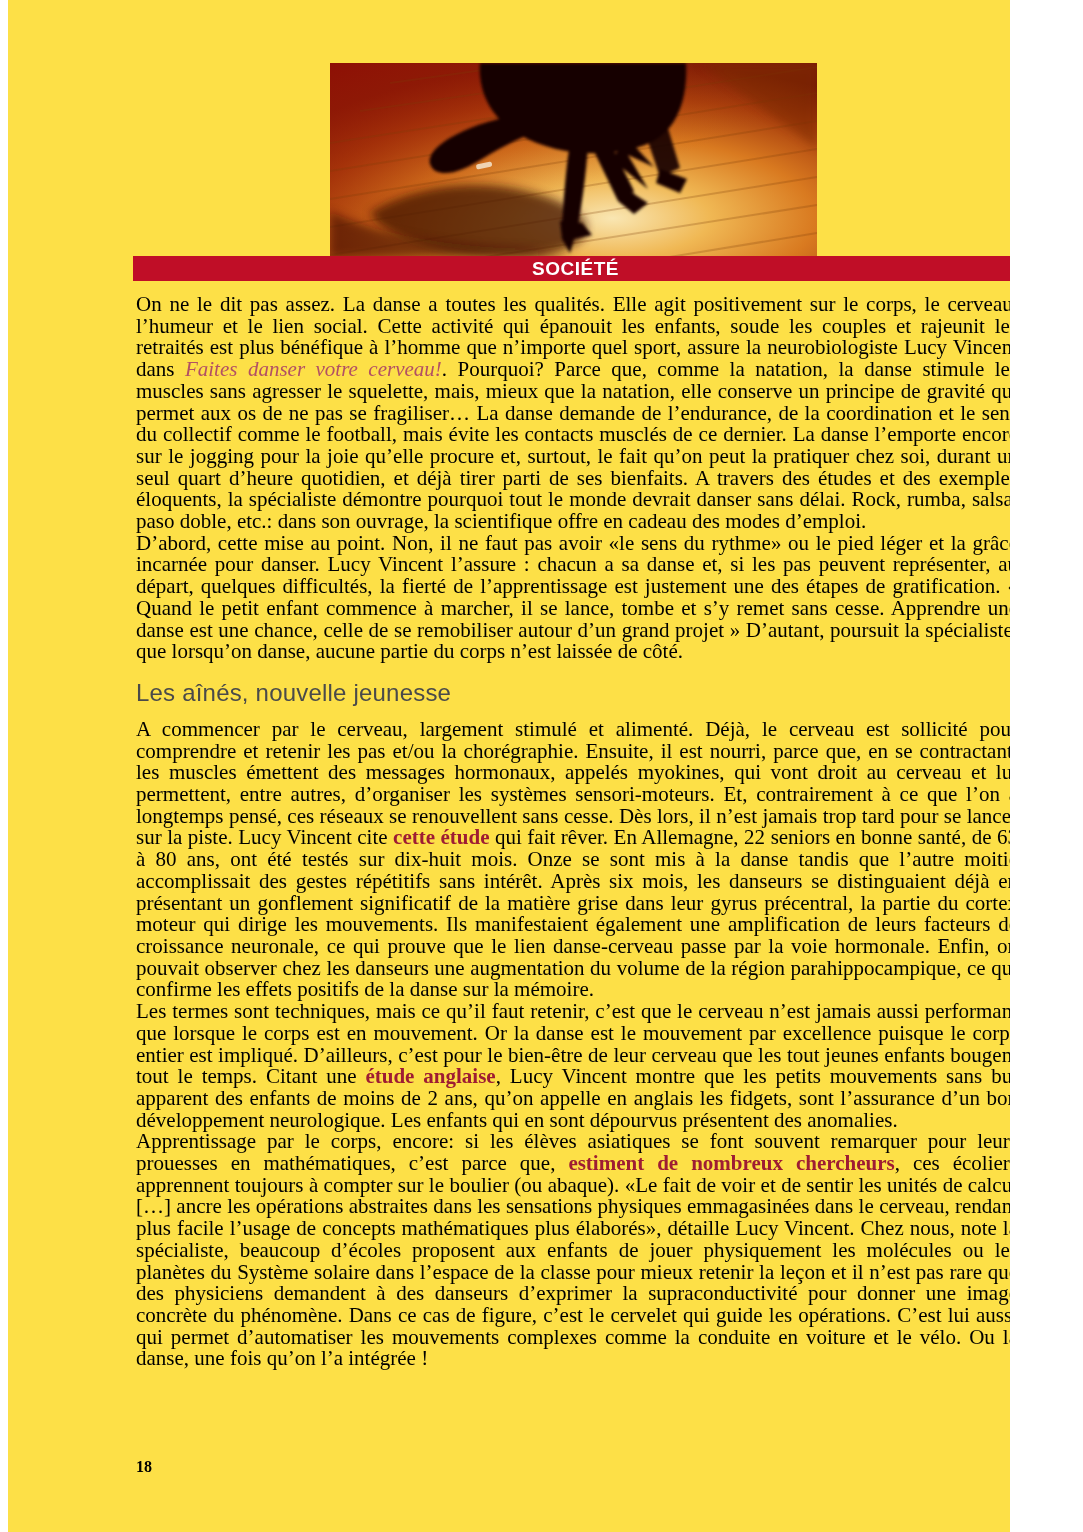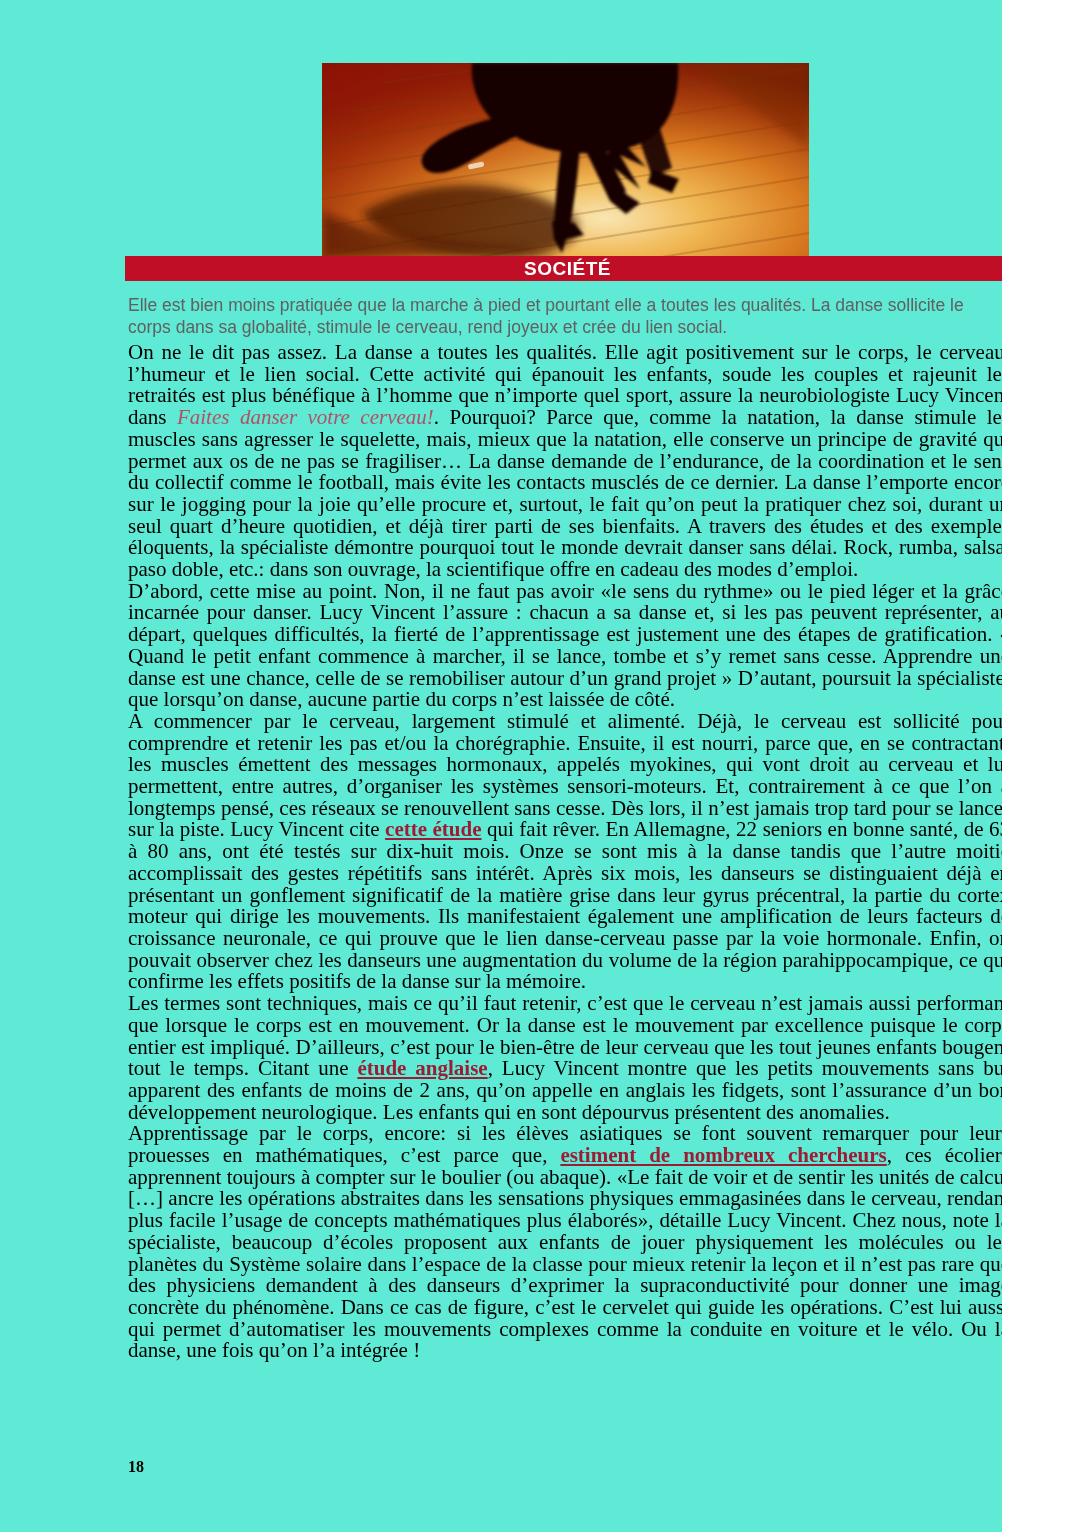--- a/index.html
+++ b/index.html
@@ -1,21 +1,22 @@
 <!DOCTYPE html>
 <html lang="fr"><head>
 <meta charset="utf-8">
 <style>
   html,body{margin:0;padding:0;background:#ffffff;}
   .page{
     position:relative;
     width:1002px;height:1532px;
-    background:#5eead4;
+    background:#fde047;
     overflow:hidden;
     font-family:"Liberation Serif", serif;
+    margin-left:8px;
   }
   
   .hero{
     position:absolute;left:322px;top:63px;width:487px;height:194px;
     display:block;
   }
   
   .banner{
     position:absolute;left:125px;top:256px;width:885px;height:25px;
     display:flex;align-items:center;justify-content:center;
@@ -48,21 +49,21 @@
   }
   h2.section{
     font-family:"Liberation Sans", sans-serif;
     font-weight:400;font-size:24px;color:#4a4a4a;
     letter-spacing:0.2px;
     margin:16px 0 12px 0;
   }
   h2.section.big-gap{margin-top:50px;}
   .book{font-style:italic;color:#b25064;}
   a.link{
-    color:#9e1c33;font-weight:bold;text-decoration:underline;cursor:pointer;
+    color:#9e1c33;font-weight:bold;cursor:pointer;
   }
   .fidgets{}
   .page-number{
     position:absolute;left:128px;top:1458px;width:882px;
     text-align:left;
     font-family:"Liberation Serif", serif;
     font-weight:bold;font-size:16px;color:#000;
   }
 </style>
 </head>
@@ -125,26 +126,26 @@
     <rect x="146" y="100" width="16" height="5" rx="2" fill="#f6ecd8" opacity="0.8" transform="rotate(-12 154 102)"></rect>
   </svg>
 
   <div class="banner" style="background:#c00e27">
     <span>SOCIÉTÉ</span>
   </div>
 
   <div class="content">
 
 
-    <p class="lead">Elle est bien moins pratiquée que la marche à pied et pourtant elle a toutes les qualités. La danse sollicite le corps dans sa globalité, stimule le cerveau, rend joyeux et crée du lien social.</p>
 
     <p class="body"><span>On ne le dit pas assez. La danse a toutes les qualités. Elle agit positivement sur le corps, le cerveau, l’humeur et le lien social. Cette activité qui épanouit les enfants, soude les couples et rajeunit les retraités est plus bénéfique à l’homme que n’importe quel sport, assure la neurobiologiste Lucy Vincent dans </span><span class="book">Faites danser votre cerveau!</span><span>. Pourquoi? Parce que, comme la natation, la danse stimule les muscles sans agresser le squelette, mais, mieux que la natation, elle conserve un principe de gravité qui permet aux os de ne pas se fragiliser… La danse demande de l’endurance, de la coordination et le sens du collectif comme le football, mais évite les contacts musclés de ce dernier. La danse l’emporte encore sur le jogging pour la joie qu’elle procure et, surtout, le fait qu’on peut la pratiquer chez soi, durant un seul quart d’heure quotidien, et déjà tirer parti de ses bienfaits. A travers des études et des exemples éloquents, la spécialiste démontre pourquoi tout le monde devrait danser sans délai. Rock, rumba, salsa, paso doble, etc.: dans son ouvrage, la scientifique offre en cadeau des modes d’emploi.</span></p>
 
     <p class="body">D’abord, cette mise au point. Non, il ne faut pas avoir «le sens du rythme» ou le pied léger et la grâce incarnée pour danser. Lucy Vincent l’assure : chacun a sa danse et, si les pas peuvent représenter, au départ, quelques difficultés, la fierté de l’apprentissage est justement une des étapes de gratification. « Quand le petit enfant commence à marcher, il se lance, tombe et s’y remet sans cesse. Apprendre une danse est une chance, celle de se remobiliser autour d’un grand projet » D’autant, poursuit la spécialiste, que lorsqu’on danse, aucune partie du corps n’est laissée de côté.</p>
 
+    <h2 class="section">Les aînés, nouvelle jeunesse</h2>
 
     <p class="body"><span>A commencer par le cerveau, largement stimulé et alimenté. Déjà, le cerveau est sollicité pour comprendre et retenir les pas et/ou la chorégraphie. Ensuite, il est nourri, parce que, en se contractant, les muscles émettent des messages hormonaux, appelés myokines, qui vont droit au cerveau et lui permettent, entre autres, d’organiser les systèmes sensori-moteurs. Et, contrairement à ce que l’on a longtemps pensé, ces réseaux se renouvellent sans cesse. Dès lors, il n’est jamais trop tard pour se lancer sur la piste. Lucy Vincent cite </span><a class="link">cette étude</a><span> qui fait rêver. En Allemagne, 22 seniors en bonne santé, de 63 à 80 ans, ont été testés sur dix-huit mois. Onze se sont mis à la danse tandis que l’autre moitié accomplissait des gestes répétitifs sans intérêt. Après six mois, les danseurs se distinguaient déjà en présentant un gonflement significatif de la matière grise dans leur gyrus précentral, la partie du cortex moteur qui dirige les mouvements. Ils manifestaient également une amplification de leurs facteurs de croissance neuronale, ce qui prouve que le lien danse-cerveau passe par la voie hormonale. Enfin, on pouvait observer chez les danseurs une augmentation du volume de la région parahippocampique, ce qui confirme les effets positifs de la danse sur la mémoire.</span></p>
 
 
     <p class="body"><span>Les termes sont techniques, mais ce qu’il faut retenir, c’est que le cerveau n’est jamais aussi performant que lorsque le corps est en mouvement. Or la danse est le mouvement par excellence puisque le corps entier est impliqué. D’ailleurs, c’est pour le bien-être de leur cerveau que les tout jeunes enfants bougent tout le temps. Citant une </span><a class="link">étude anglaise</a><span>, Lucy Vincent montre que les petits mouvements sans but apparent des enfants de moins de 2 ans, qu’on appelle en anglais les </span><span class="fidgets">fidgets</span><span>, sont l’assurance d’un bon développement neurologique. Les enfants qui en sont dépourvus présentent des anomalies.</span></p>
 
     <p class="body"><span>Apprentissage par le corps, encore: si les élèves asiatiques se font souvent remarquer pour leurs prouesses en mathématiques, c’est parce que, </span><a class="link">estiment de nombreux chercheurs</a><span>, ces écoliers apprennent toujours à compter sur le boulier (ou abaque). «Le fait de voir et de sentir les unités de calcul […] ancre les opérations abstraites dans les sensations physiques emmagasinées dans le cerveau, rendant plus facile l’usage de concepts mathématiques plus élaborés», détaille Lucy Vincent. Chez nous, note la spécialiste, beaucoup d’écoles proposent aux enfants de jouer physiquement les molécules ou les planètes du Système solaire dans l’espace de la classe pour mieux retenir la leçon et il n’est pas rare que des physiciens demandent à des danseurs d’exprimer la supraconductivité pour donner une image concrète du phénomène. Dans ce cas de figure, c’est le cervelet qui guide les opérations. C’est lui aussi qui permet d’automatiser les mouvements complexes comme la conduite en voiture et le vélo. Ou la danse, une fois qu’on l’a intégrée !</span></p>
 
   </div>
 

